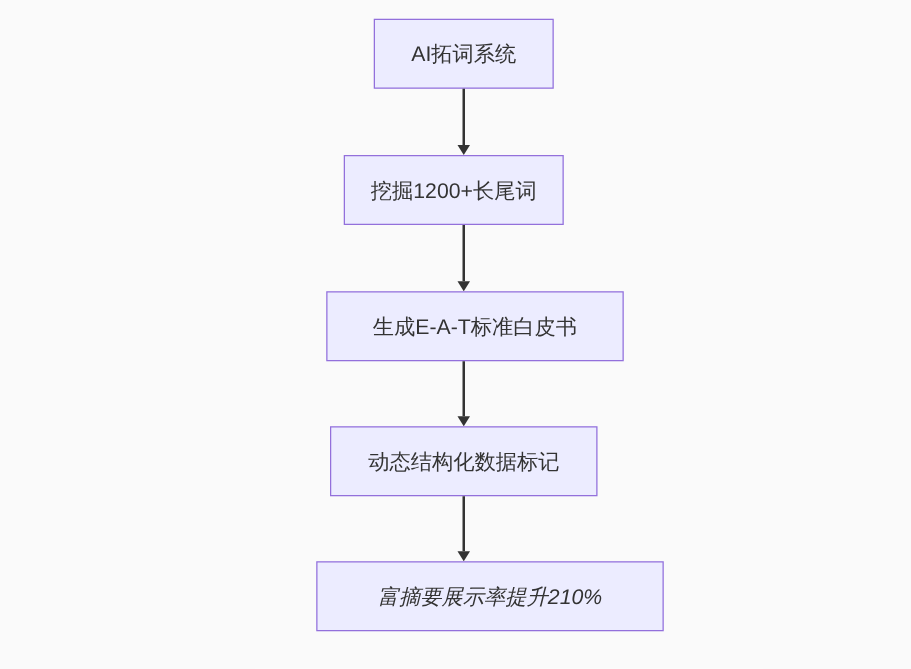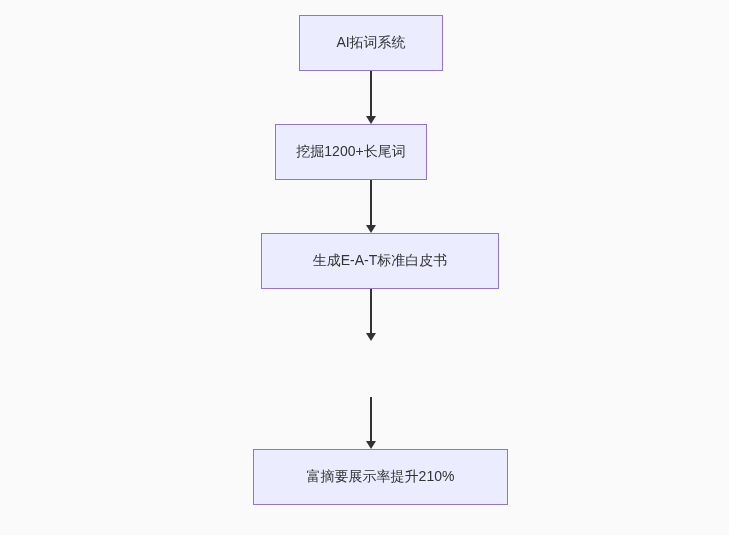--- a/index.html
+++ b/index.html
@@ -13,32 +13,32 @@
     height: 535px;
     background: var(--background, #fafafa);
     overflow: hidden;
   }
   .node {
     position: absolute;
     box-sizing: border-box;
     background: var(--node-fill, #ECECFF);
     border: 1px solid var(--node-border, #9370DB);
     color: var(--text, #333333);
-    font-size: 14px;
+    font-size: 17px;
     display: flex;
     align-items: center;
     justify-content: center;
     text-align: center;
     white-space: nowrap;
   }
   .node-1 { left: 299px; top: 15px;  width: 144px; height: 56px; }
-  .node-2 { left: 275px; top: 124px; width: 152px; height: 56px; }
+  .node-2 { left: 275px; top: 124px; width: 176px; height: 56px; }
   .node-3 { left: 261px; top: 233px; width: 238px; height: 56px; }
   .node-4 { left: 264px; top: 341px; width: 214px; height: 56px; }
-  .node-5 { left: 253px; top: 449px; width: 255px; height: 56px; }
+  .node-5 { left: 253px; top: 449px; width: 278px; height: 56px; font-style: italic; }
 
   .edge {
     position: absolute;
     left: 365px;
     width: 12px;
     display: flex;
     flex-direction: column;
     align-items: center;
   }
   .edge-1 { top: 71px;  height: 53px; }
@@ -84,20 +84,23 @@
 
   <div class="node node-3">
     <span>生成E-A-T标准白皮书</span>
   </div>
 
   <div class="edge edge-3">
     <div class="line"></div>
     <div class="head"></div>
   </div>
 
+  <div class="node node-4">
+    <span>动态结构化数据标记</span>
+  </div>
 
   <div class="edge edge-4">
     <div class="line"></div>
     <div class="head"></div>
   </div>
 
   <div class="node node-5">
     <span>富摘要展示率提升210%</span>
   </div>
 

